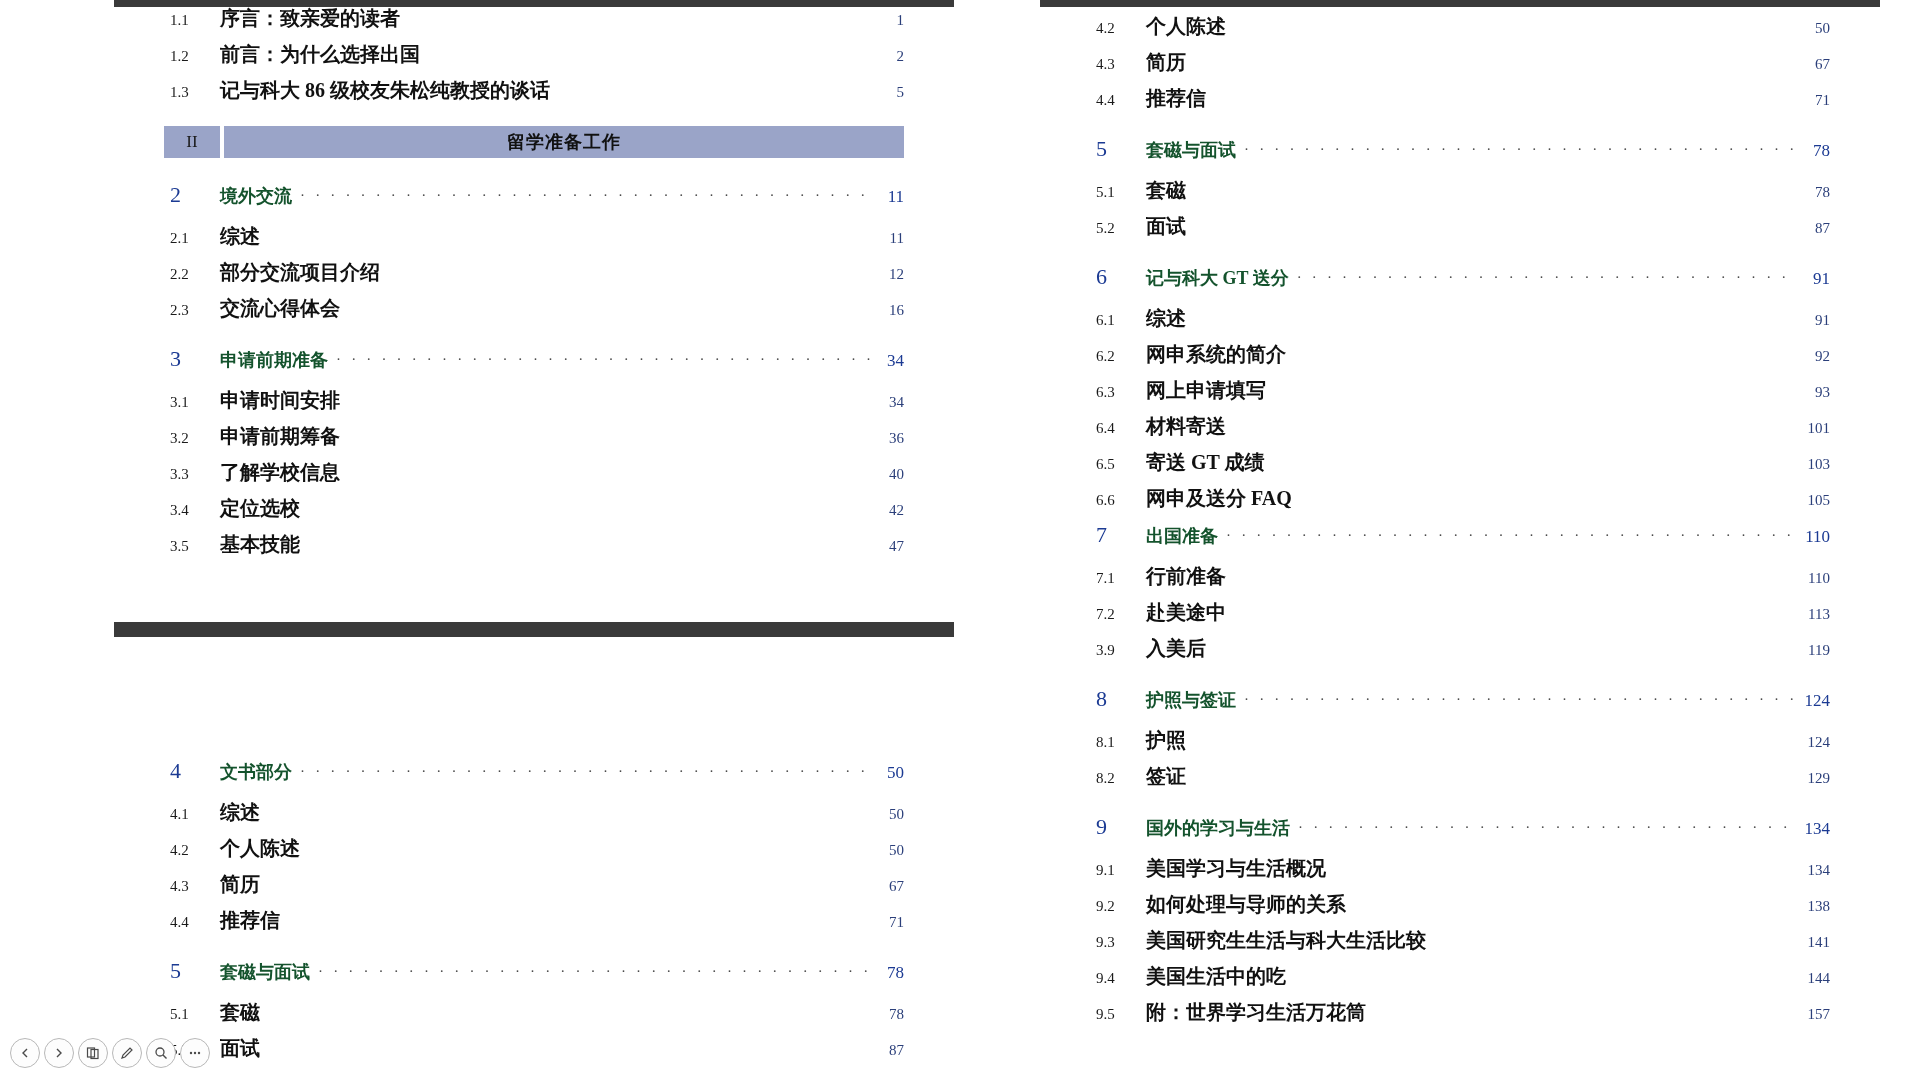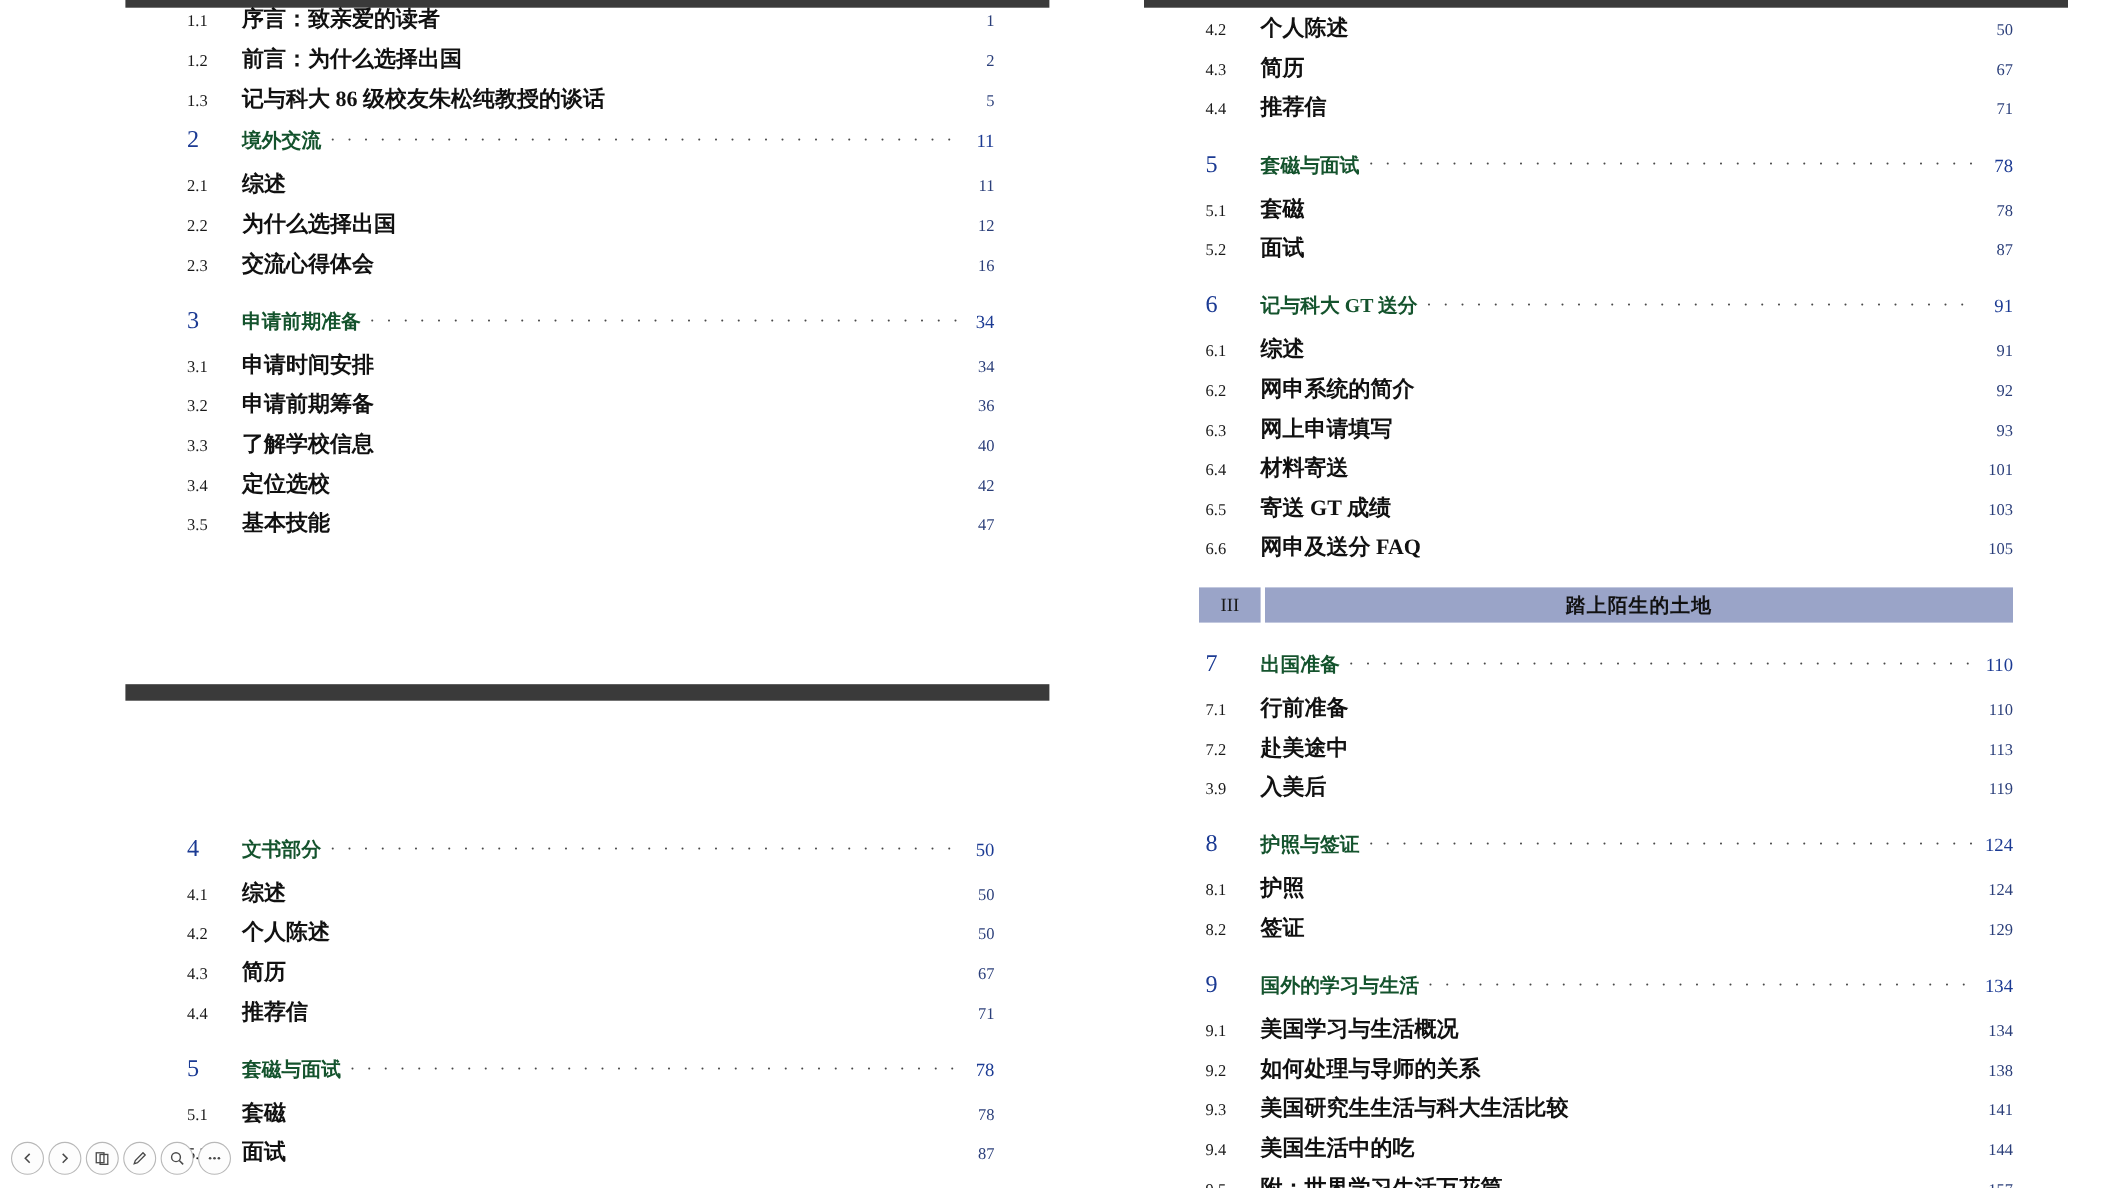--- a/index.html
+++ b/index.html
@@ -212,36 +212,40 @@
         <span class="pg">2</span>
       </div>
 
       <div class="row lvl2">
         <span class="num">1.3</span>
         <span class="title">记与科大 86 级校友朱松纯教授的谈话</span>
         <span class="dots">· · · · · · · · · · · · · · · · · · · · · · · · · · · · · · · · · · · · · · · · · · · · · · · · · · · · · · · · · · · · · · · · · · · · · · · · · · · · · · · · · · · · · · · · · · · · · · · · · · · · · · · · · · · · · · · ·</span>
         <span class="pg">5</span>
       </div>
 
+      <div class="part-banner">
+        <span class="part-num">II</span>
+        <span class="part-title">留学准备工作</span>
+      </div>
 
       <div class="row lvl1">
         <span class="num">2</span>
         <span class="title">境外交流</span>
         <span class="dots" style="visibility: visible;">· · · · · · · · · · · · · · · · · · · · · · · · · · · · · · · · · · · · · · · · · · · · · · · · · · · · · · · · · · · · · · · · · · · · · · · · · · · · · · · · · · · · · · · · · · · · · · · · · · · · · · · · · · · · · · · ·</span>
         <span class="pg">11</span>
       </div>
       <div class="row lvl2">
         <span class="num">2.1</span>
         <span class="title">综述</span>
         <span class="dots">· · · · · · · · · · · · · · · · · · · · · · · · · · · · · · · · · · · · · · · · · · · · · · · · · · · · · · · · · · · · · · · · · · · · · · · · · · · · · · · · · · · · · · · · · · · · · · · · · · · · · · · · · · · · · · · ·</span>
         <span class="pg">11</span>
       </div>
       <div class="row lvl2">
         <span class="num">2.2</span>
-        <span class="title">为什么选择出国</span>
+        <span class="title">部分交流项目介绍</span>
         <span class="dots">· · · · · · · · · · · · · · · · · · · · · · · · · · · · · · · · · · · · · · · · · · · · · · · · · · · · · · · · · · · · · · · · · · · · · · · · · · · · · · · · · · · · · · · · · · · · · · · · · · · · · · · · · · · · · · · ·</span>
         <span class="pg">12</span>
       </div>
       <div class="row lvl2">
         <span class="num">2.3</span>
         <span class="title">交流心得体会</span>
         <span class="dots">· · · · · · · · · · · · · · · · · · · · · · · · · · · · · · · · · · · · · · · · · · · · · · · · · · · · · · · · · · · · · · · · · · · · · · · · · · · · · · · · · · · · · · · · · · · · · · · · · · · · · · · · · · · · · · · ·</span>
         <span class="pg">16</span>
       </div>
 
@@ -421,24 +425,20 @@
         <span class="dots">· · · · · · · · · · · · · · · · · · · · · · · · · · · · · · · · · · · · · · · · · · · · · · · · · · · · · · · · · · · · · · · · · · · · · · · · · · · · · · · · · · · · · · · · · · · · · · · · · · · · · · · · · · · · · · · ·</span>
         <span class="pg">103</span>
       </div>
       <div class="row lvl2">
         <span class="num">6.6</span>
         <span class="title">网申及送分 FAQ</span>
         <span class="dots">· · · · · · · · · · · · · · · · · · · · · · · · · · · · · · · · · · · · · · · · · · · · · · · · · · · · · · · · · · · · · · · · · · · · · · · · · · · · · · · · · · · · · · · · · · · · · · · · · · · · · · · · · · · · · · · ·</span>
         <span class="pg">105</span>
       </div>
 
-      <div class="part-banner">
-        <span class="part-num">III</span>
-        <span class="part-title">踏上陌生的土地</span>
-      </div>
 
       <div class="row lvl1">
         <span class="num">7</span>
         <span class="title">出国准备</span>
         <span class="dots" style="visibility: visible;">· · · · · · · · · · · · · · · · · · · · · · · · · · · · · · · · · · · · · · · · · · · · · · · · · · · · · · · · · · · · · · · · · · · · · · · · · · · · · · · · · · · · · · · · · · · · · · · · · · · · · · · · · · · · · · · ·</span>
         <span class="pg">110</span>
       </div>
       <div class="row lvl2">
         <span class="num">7.1</span>
         <span class="title">行前准备</span>

